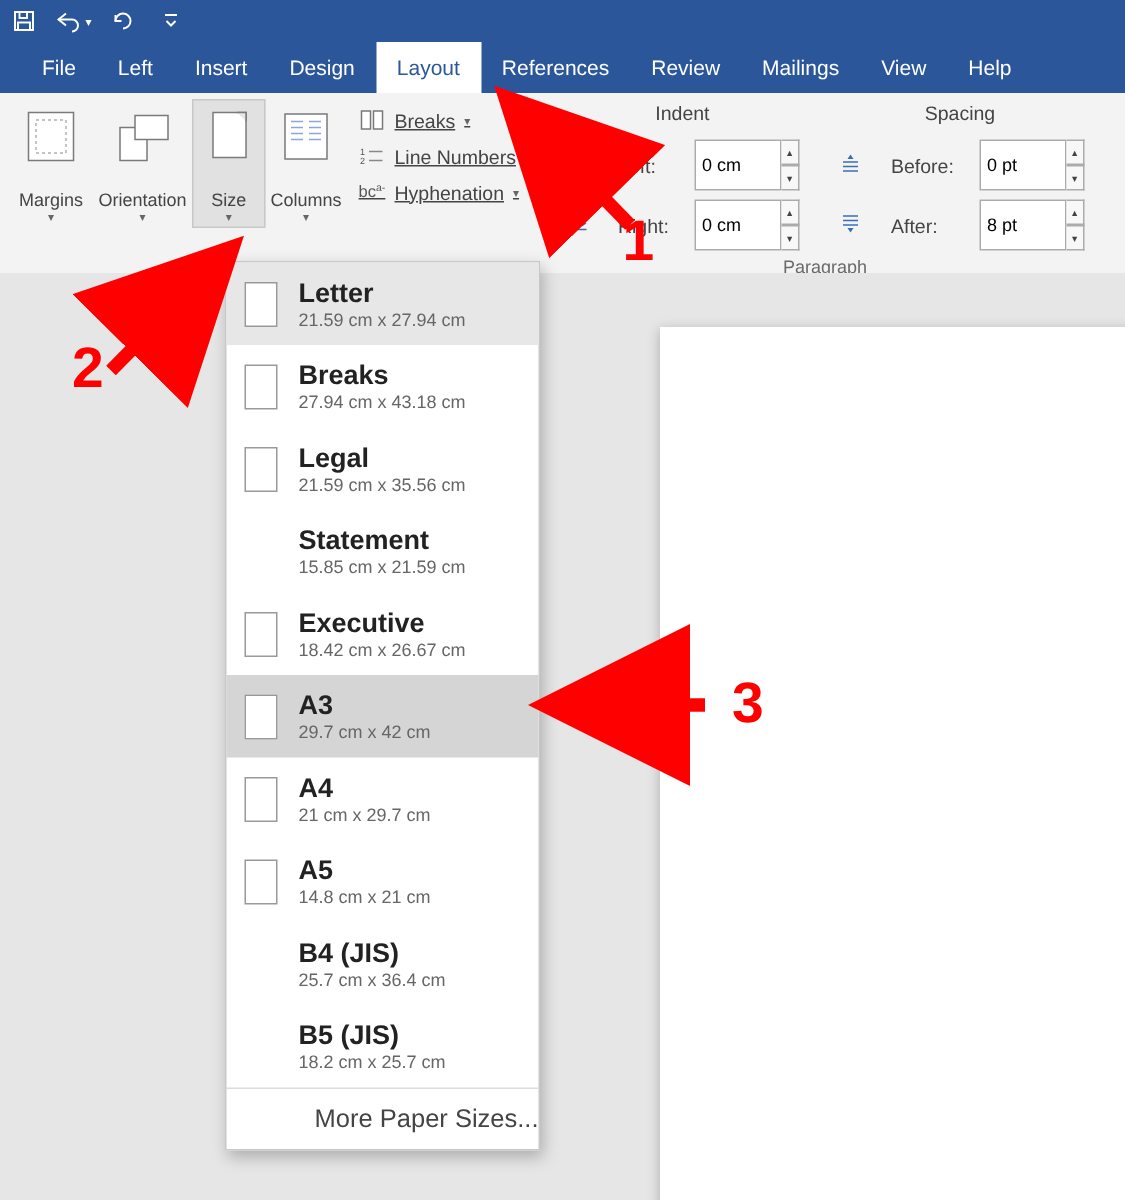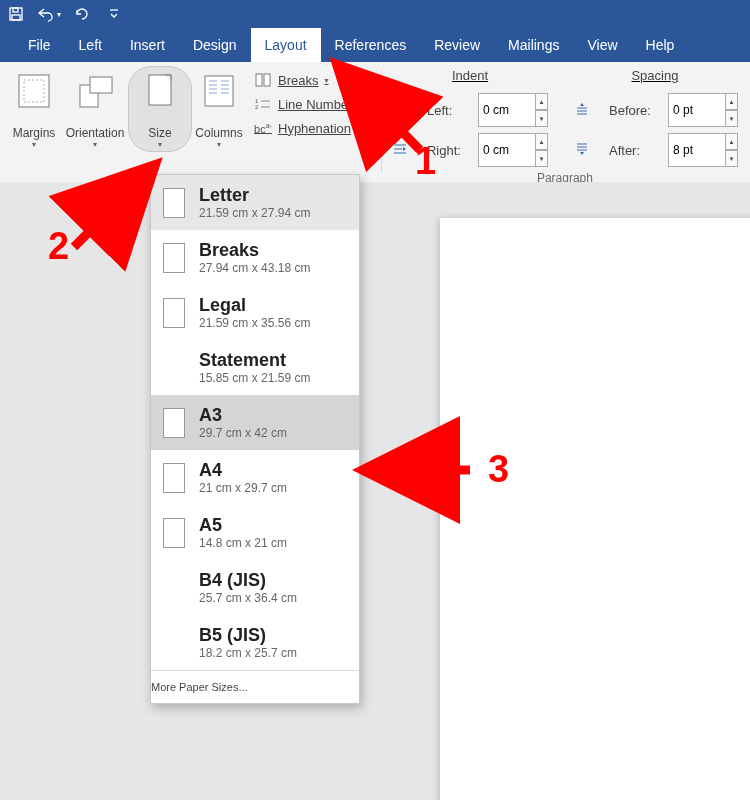--- a/index.html
+++ b/index.html
@@ -43,21 +43,21 @@
 
   
   .size-dd { position: absolute; left: 150px; top: 174px; width: 210px; background: #fff; border: 1px solid #c8c8c8; box-shadow: 2px 4px 10px rgba(0,0,0,0.25); z-index: 50; }
   .size-item { display: flex; align-items: center; gap: 14px; padding: 10px 12px; cursor: pointer; }
   .size-item.hover { background: #d5d5d5; }
   .size-item.sel { background: #e7e7e7; }
   .size-item .page { width: 22px; height: 30px; border: 1px solid #999; background: #fff; flex: 0 0 22px; }
   .size-item .page.hidden { visibility: hidden; }
   .size-item .txt .name { font-size: 18px; font-weight: 700; color: #222; }
   .size-item .txt .dim  { font-size: 12px; color: #666; }
-  .size-footer { border-top: 1px solid #dcdcdc; text-align: left; font-size: 11px; color: #444; padding: 10px 0; cursor: pointer; }
+  .size-footer { border-top: 1px solid #dcdcdc; text-align: right; font-size: 17px; color: #444; padding: 10px 0; cursor: pointer; }
 
   
   .docarea { position: absolute; left: 0; right: 0; top: 182px; bottom: 0; background: #e6e6e6; }
   .page-canvas { position: absolute; left: 440px; top: 36px; width: 600px; height: 800px; background: #fff; box-shadow: 0 2px 8px rgba(0,0,0,.25); }
 
   
   .anno-layer { position:absolute; inset:0; pointer-events:none; z-index:200; }
   .anno-num { position:absolute; font-size: 38px; font-weight: 700; color: #ff0000; }
 </style>
 </head>
@@ -128,21 +128,21 @@
           <svg width="38" height="36" viewBox="0 0 38 36">
               <rect x="4" y="12" width="18" height="22" fill="#fff" stroke="#7a7a7a"></rect>
               <rect x="14" y="4" width="22" height="16" fill="#fff" stroke="#7a7a7a"></rect>
             </svg>
         </span>
         <span class="lbl">
             <span>Orientation</span>
           </span>
         <span class="caret">▾</span>
       </div>
-      <div class="bigbtn active" style="width:64px;border-radius:23px;">
+      <div class="bigbtn active" style="width:49px;">
         <span class="glyph">
           <svg width="30" height="38" viewBox="0 0 30 38">
               <rect x="4" y="3" width="22" height="30" fill="#fff" stroke="#7a7a7a"></rect>
               <path d="M20 3 L26 3 L26 9" fill="#e8e8e8" stroke="#7a7a7a"></path>
             </svg>
         </span>
         <span class="lbl">
             <span>Size</span>
           </span>
         <span class="caret">▾</span>
@@ -197,21 +197,21 @@
           <span>Hyphenation</span>
           <span class="caret">▾</span>
         </div>
       </div>
     </div>
   </div>
 
   <div class="vsep"></div>
 
   <div class="group">
-    <div style="display:grid; grid-template-columns: 160px 20px 170px; padding:2px 4px 0 4px;text-decoration:underline;">
+    <div style="display:grid; grid-template-columns: 160px 20px 170px; padding:2px 4px 0 4px;">
       <div class="para-head">Indent</div>
       <div></div>
       <div class="para-head">Spacing</div>
     </div>
     <div class="para-grid">
       <span class="ind-icon">
           <svg width="16" height="14">
             <line x1="2" y1="3" x2="14" y2="3" stroke="#3a6cb5"></line>
             <line x1="6" y1="7" x2="14" y2="7" stroke="#3a6cb5"></line>
             <line x1="2" y1="11" x2="14" y2="11" stroke="#3a6cb5"></line>
@@ -307,20 +307,27 @@
         <div class="txt">
           <div class="name">Legal</div>
           <div class="dim">21.59 cm x 35.56 cm</div>
         </div>
       </div>
       <div class="size-item">
         <div class="page hidden"></div>
         <div class="txt">
           <div class="name">Statement</div>
           <div class="dim">15.85 cm x 21.59 cm</div>
+        </div>
+      </div>
+      <div class="size-item">
+        <div class="page"></div>
+        <div class="txt">
+          <div class="name">Executive</div>
+          <div class="dim">18.42 cm x 26.67 cm</div>
         </div>
       </div>
       <div class="size-item hover">
         <div class="page"></div>
         <div class="txt">
           <div class="name">A3</div>
           <div class="dim">29.7 cm x 42 cm</div>
         </div>
       </div>
       <div class="size-item">

